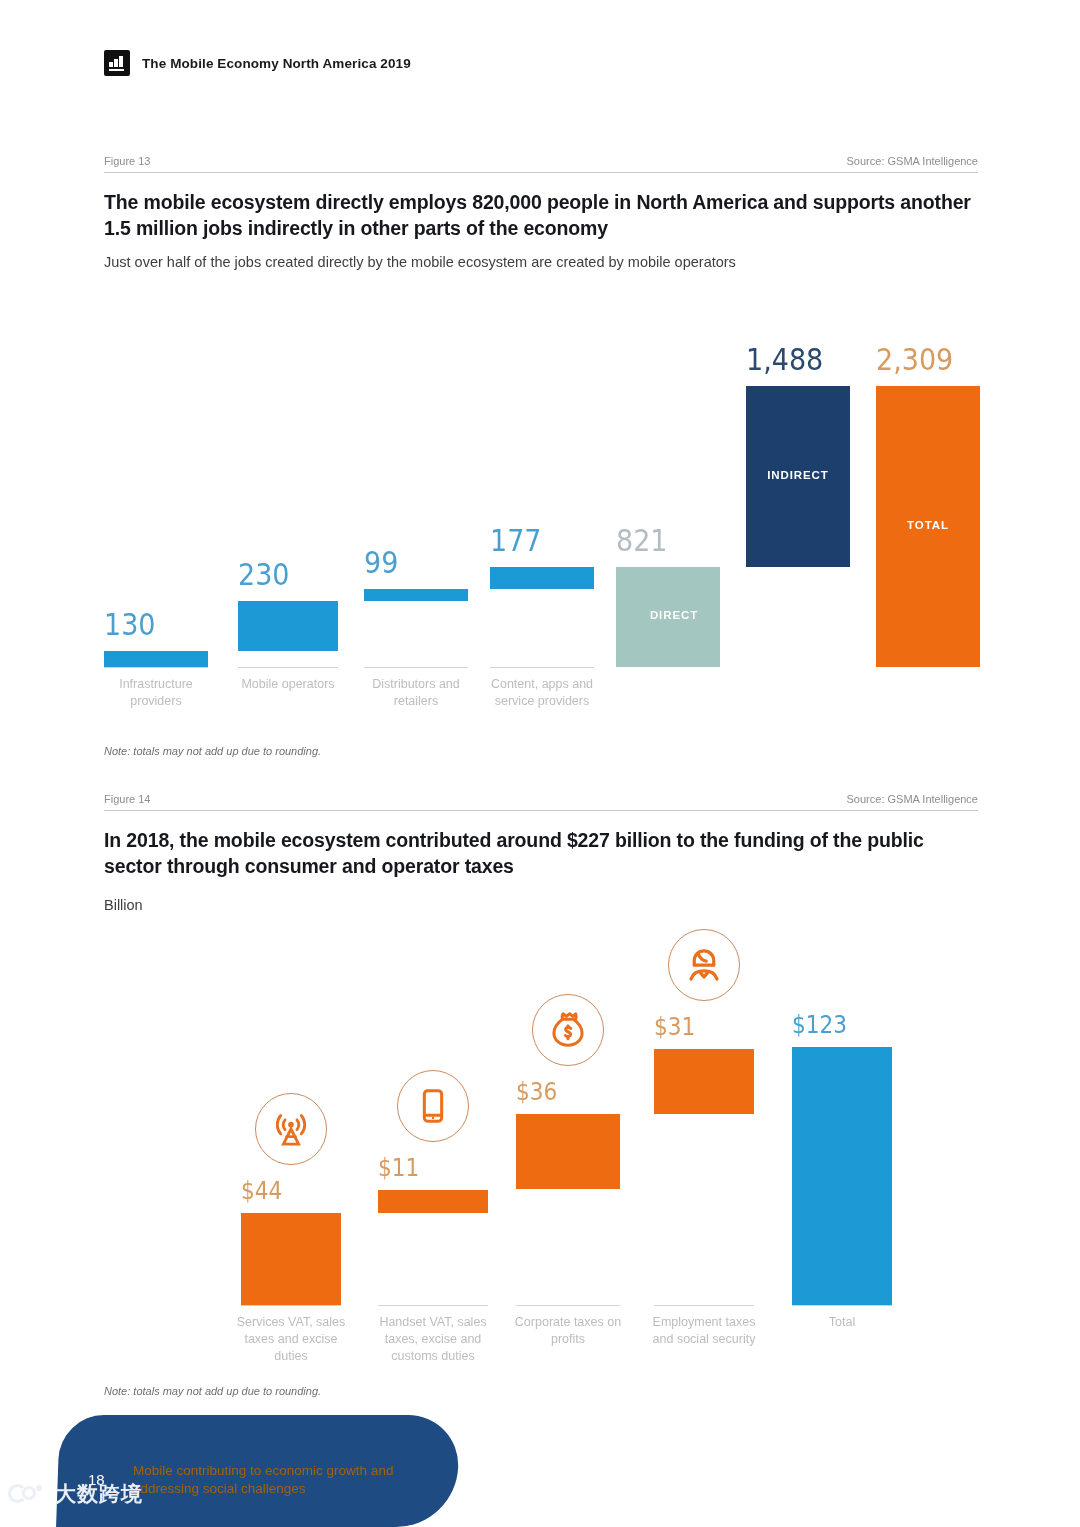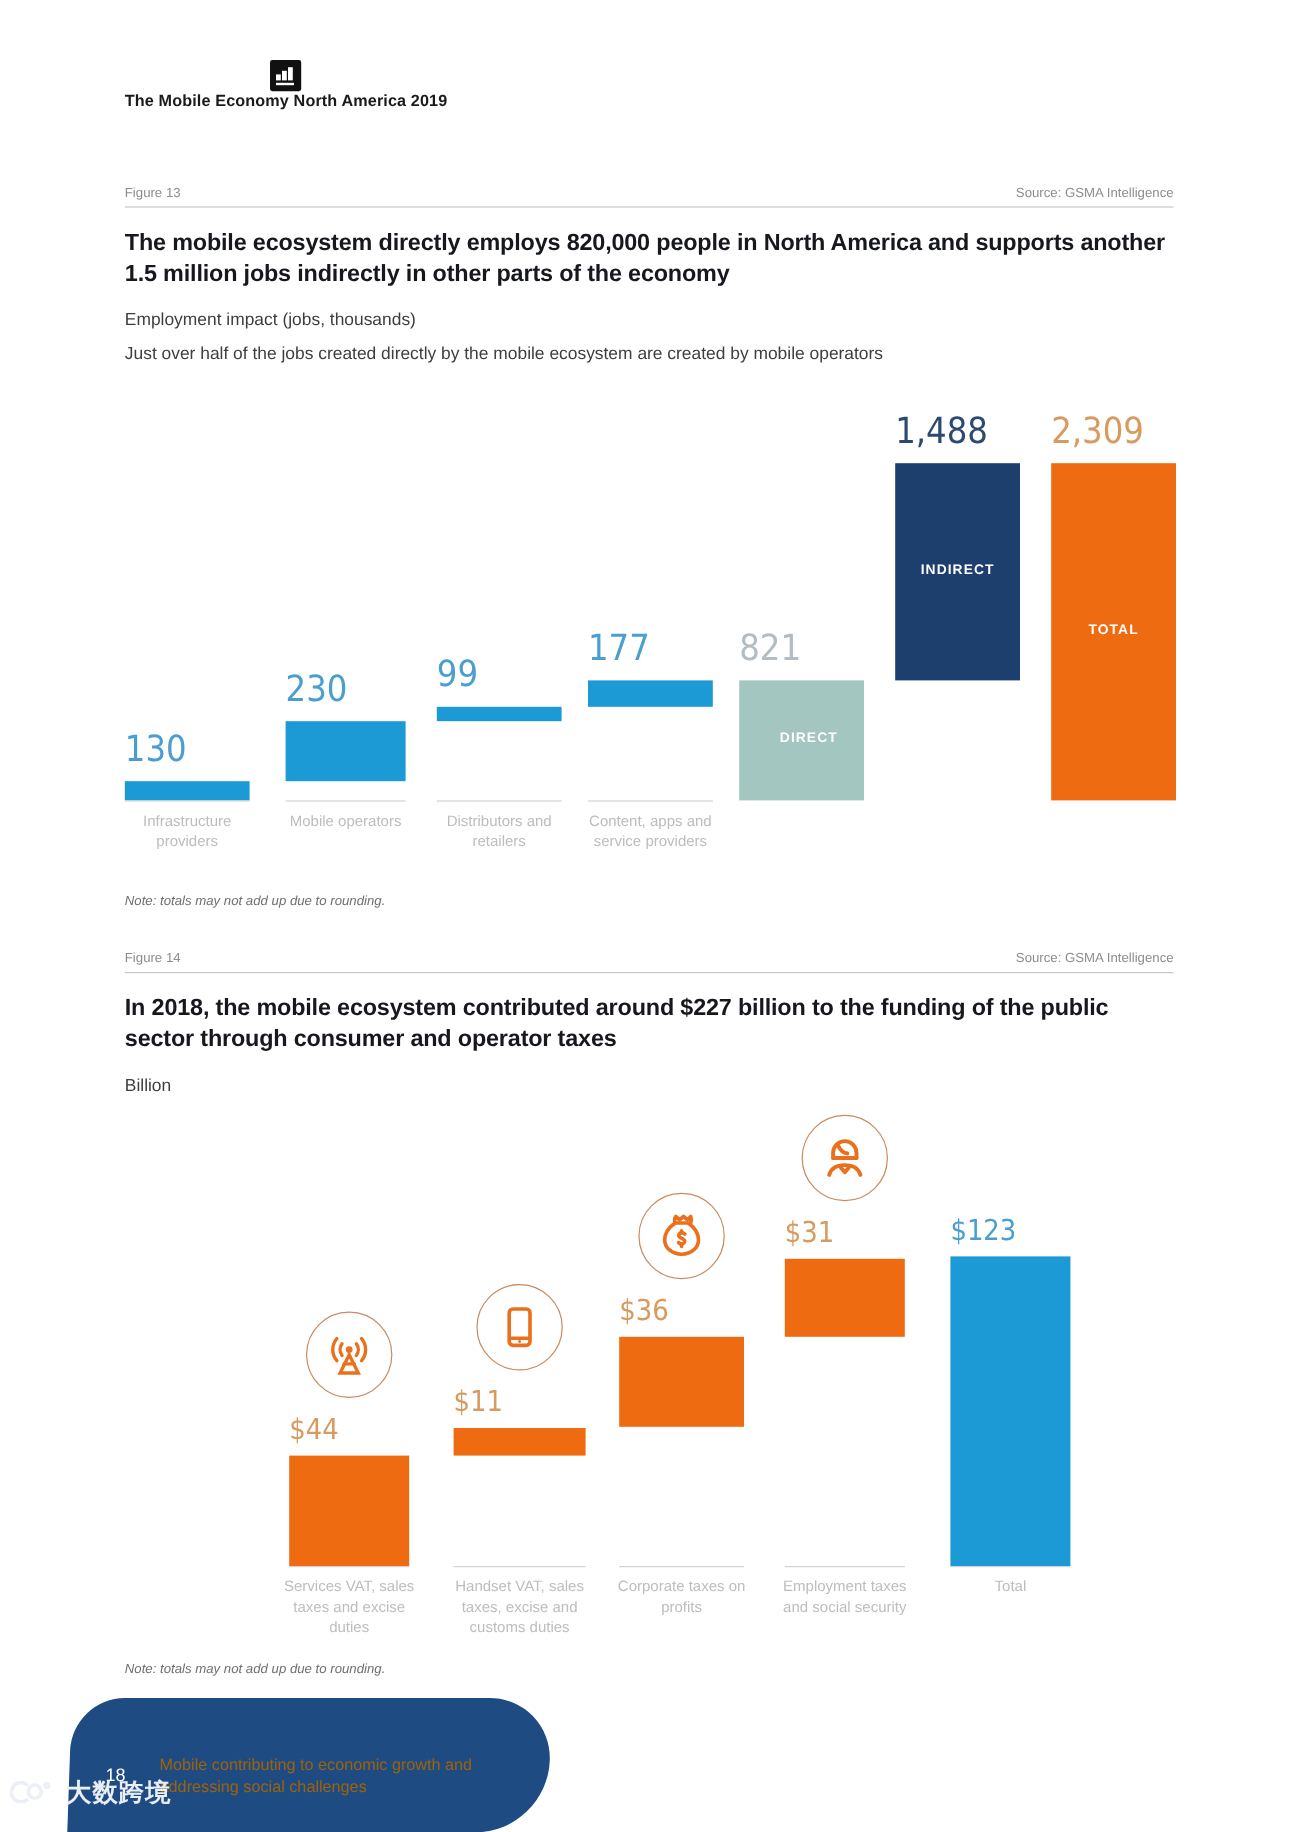--- a/index.html
+++ b/index.html
@@ -8,21 +8,21 @@
     height: 1527px;
     background: #ffffff;
     font-family: "Liberation Sans", sans-serif;
     overflow: hidden;
   }
   .page { position: relative; width: 1080px; height: 1527px; background: #fff; }
 
   
   .run-head {
     position: absolute; left: 104px; top: 50px;
-    display: flex; align-items: center; gap: 0; flex-direction: column;
+    display: flex; align-items: center; gap: 12px;
   }
   .gsma-logo {
     width: 26px; height: 26px; background: #111; border-radius: 2px;
     position: relative; flex: none;
   }
   .gsma-logo .b { position: absolute; background: #fff; bottom: 9px; width: 4px; }
   .gsma-logo .b1 { left: 5px;  height: 5px; }
   .gsma-logo .b2 { left: 10px; height: 8px; }
   .gsma-logo .b3 { left: 15px; height: 11px; }
   .gsma-logo .base { position: absolute; left: 5px; bottom: 5px; width: 15px; height: 2px; background: #fff; }
@@ -120,21 +120,20 @@
     <div class="run-head-title">The Mobile Economy North America 2019</div>
   </div>
 
   <div class="figure" style="top:155px;">
     <div class="fig-meta">
       <span>Figure 13</span>
       <span>Source: GSMA Intelligence</span>
     </div>
     <div class="fig-rule"></div>
     <div class="fig-title">The mobile ecosystem directly employs 820,000 people in North America and supports another 1.5 million jobs indirectly in other parts of the economy</div>
-    <div class="fig-sub">Employment impact (jobs, thousands)</div>
     <div class="fig-sub2">Just over half of the jobs created directly by the mobile ecosystem are created by mobile operators</div>
   </div>
 
   <div class="chart f13" id="chart13" style="position:absolute;left:104px;top:325px;width:880px;height:410px;">
       <div class="col" style="left: 0px; width: 104px;">
         <div class="bar" style="top: 326.205px; height: 15.795px; background: rgb(27, 154, 214);"></div>
         <div class="val" style="top: 282.205px; color: rgb(74, 159, 208);">130</div>
         <div class="axtick" style="top: 342px;"></div>
         <div class="cat" style="top: 351px;">Infrastructure providers</div>
       </div>

